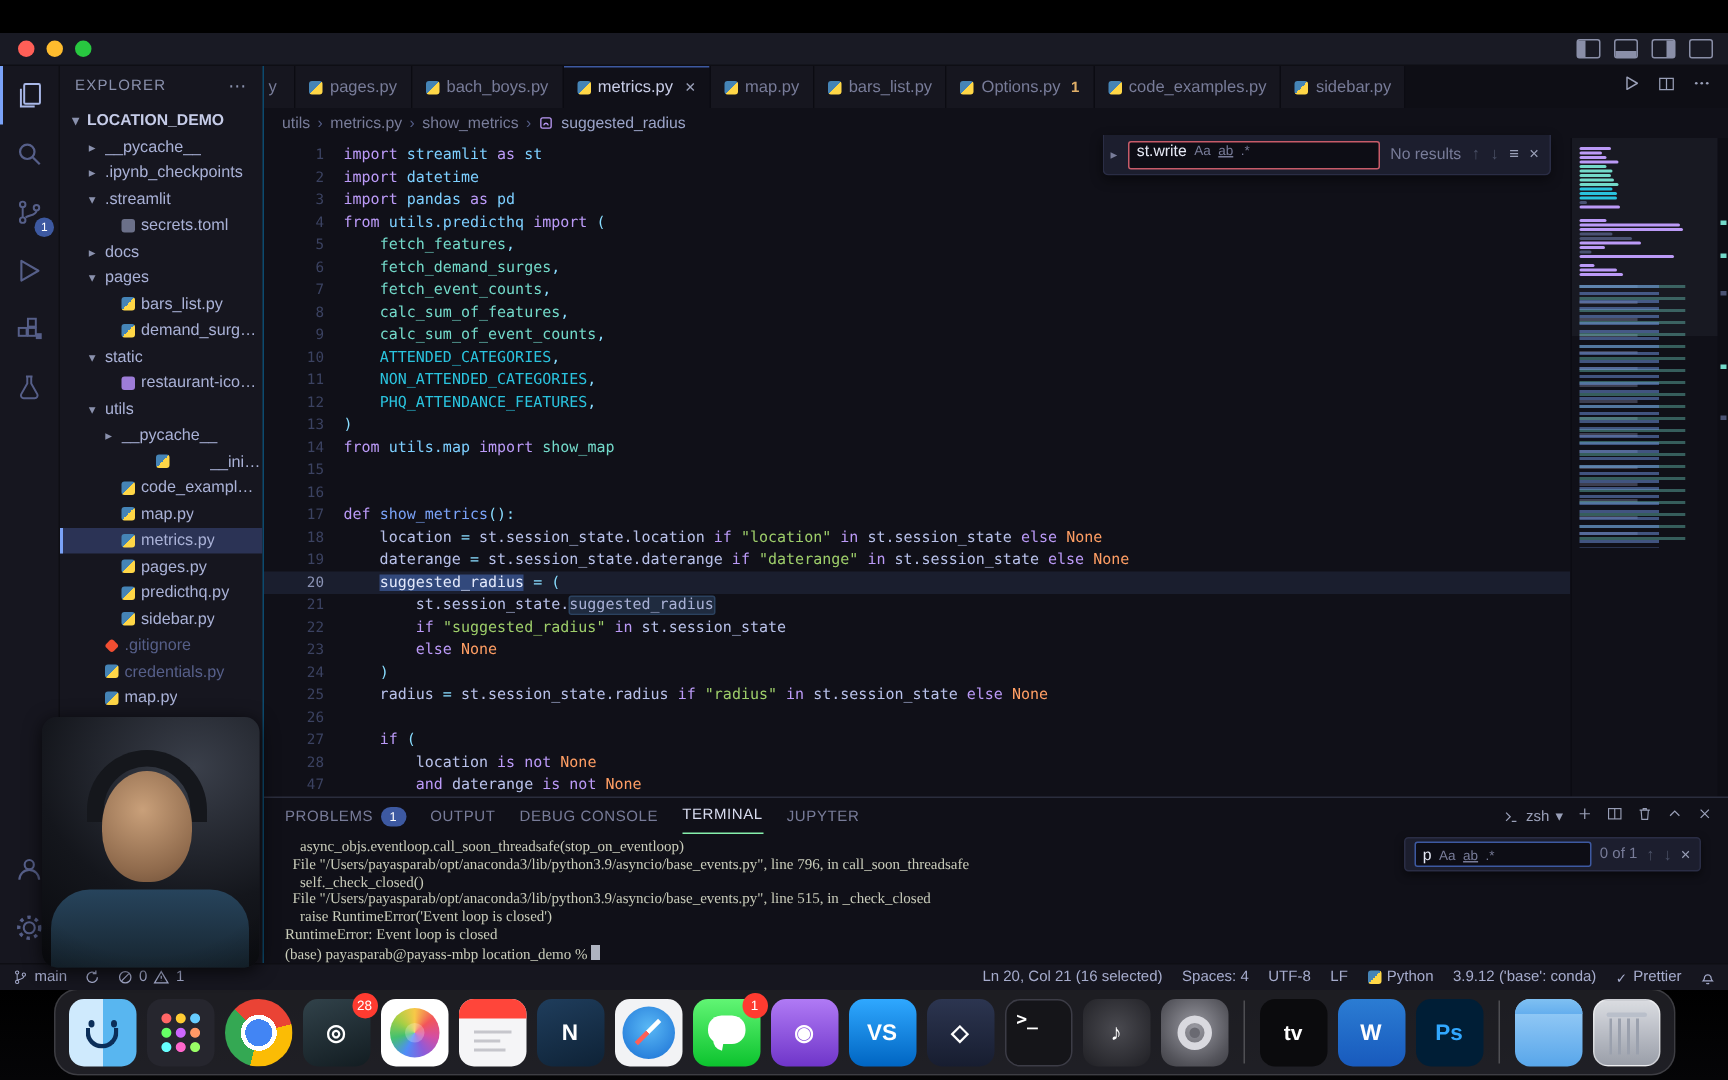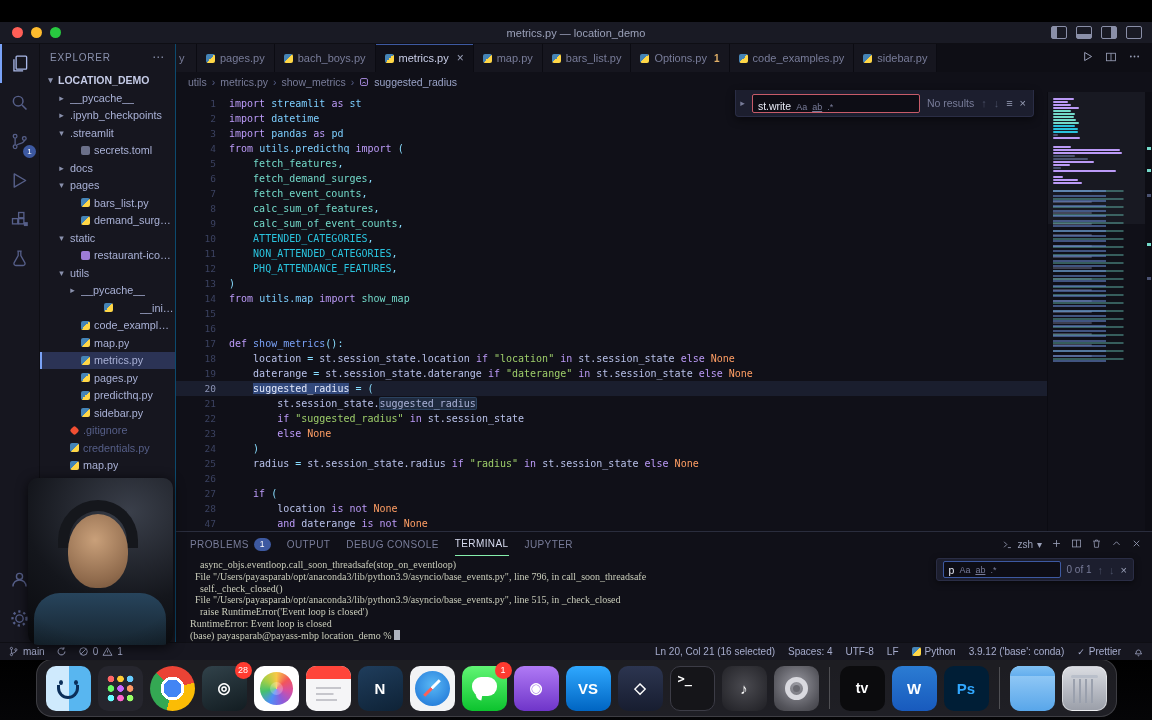--- a/index.html
+++ b/index.html
@@ -96,21 +96,21 @@
     background-size:62% 100%,82% 100%,45% 100%;background-repeat:no-repeat}
   .ruler{position:absolute;right:0;top:0;bottom:0;width:7px;background:#0d0d14}
   .ruler::before{content:"";position:absolute;left:1.5px;top:55px;width:4px;height:3px;background:#73daca;
     box-shadow:0 22px 0 #73daca,0 47px 0 #4a5272,0 96px 0 #73daca,0 130px 0 #4a5272}
 
   
   .find-widget{position:absolute;top:46px;right:118px;height:26px;display:flex;align-items:center;gap:7px;
     background:#1c1e2e;border:1px solid #2a2d45;border-top:none;border-radius:0 0 4px 4px;
     padding:0 7px 0 4px;z-index:30;box-shadow:0 3px 8px rgba(0,0,0,.45);font-size:10.5px;color:#9aa0b8}
   .fw-collapse{color:#787c99;font-size:9px}
-  .fw-input{display:flex;align-items:flex-end;gap:5px;background:#0d0d15;border:1px solid #c75b69;
+  .fw-input{display:flex;align-items:flex-start;gap:5px;background:#0d0d15;border:1px solid #c75b69;
     border-radius:2px;height:19px;padding:0 5px;width:168px;box-sizing:border-box}
   .fw-query{color:#e6e9f5;font-size:10.5px}
   .fw-tog{font-size:9px;color:#787c99}
   .fw-input .fw-tog:first-of-type{margin-left:auto}
   .fw-tog.u{text-decoration:underline}
   .fw-status{color:#787c99}
   .fw-btn{color:#9aa0b8;font-size:11px}
   .fw-btn.dis{color:#4a5066}
 
   
@@ -224,21 +224,20 @@
 <body>
 
 <div id="stage">
 
   <div class="titlebar">
     <div class="traffic">
       <span class="tl red"></span>
       <span class="tl yellow"></span>
       <span class="tl green"></span>
     </div>
-    <div class="window-title">metrics.py — location_demo</div>
     <div class="tb-actions">
       <span class="wic l"></span>
       <span class="wic b"></span>
       <span class="wic r"></span>
       <span class="wic"></span>
     </div>
   </div>
 
   <div class="main">
 

